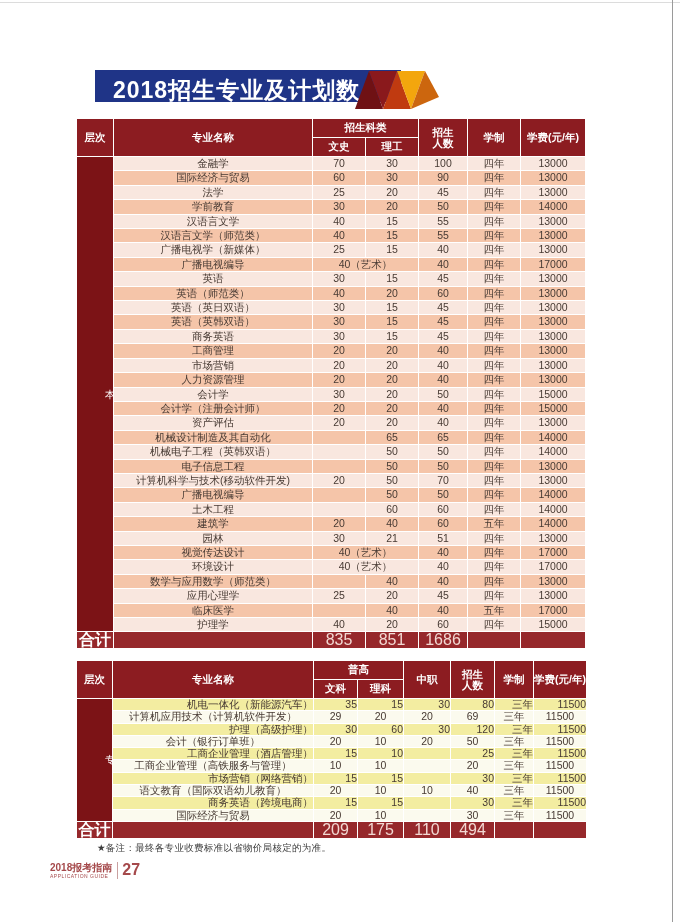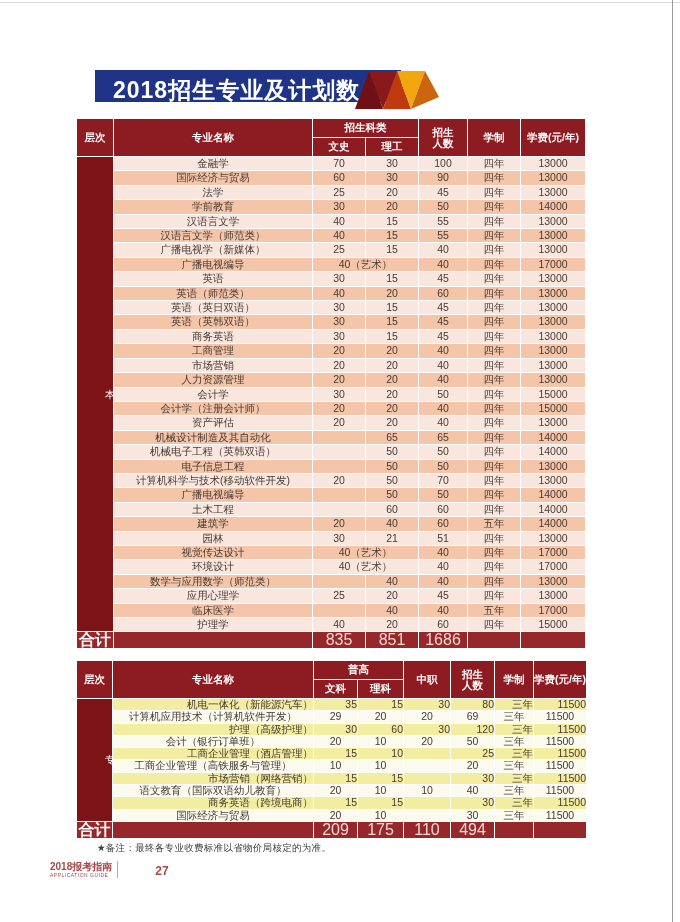--- a/index.html
+++ b/index.html
@@ -54,21 +54,21 @@
   .note {
     position:absolute; left:97px; top:842px; font-size:9.5px; color:#3c3c3c; letter-spacing:0.3px;text-align:right;
   }
   .footer {
     position:absolute; left:50px; top:861px;
     display:flex; align-items:flex-end; color:#a5494b;
   }
   .f-cn { font-size:10px; font-weight:bold; line-height:11px; }
   .f-en { font-size:5px; letter-spacing:0.5px; line-height:6px; }
   .f-sep { width:1px; height:17px; background:#c9a0a0; margin:0 4px 0 5px; }
-  .f-num { font-size:12px; font-weight:bold;margin-left:33px; }
+  .f-num { font-size:16px; font-weight:bold; }
 </style>
 </head>
 <body style="--banner_blue: #1f3487; --header_red: #8c1c21; --level_red: #7c1316; --totals_red: #96282b; --row_light: #f9e7df; --row_salmon: #f5c5a9; --row_yellow: #f3eda1; --row_cream: #fbfaee; --tri_maroon: #6f1114; --tri_darkred: #8a191c; --tri_orange_red: #c03a10; --tri_gold: #f3a60d; --tri_orange: #cc660e;">
 
 <div class="topline"></div>
 <div class="rightline"></div>
 
 <div class="banner">
   <span>2018招生专业及计划数</span>
 </div>

